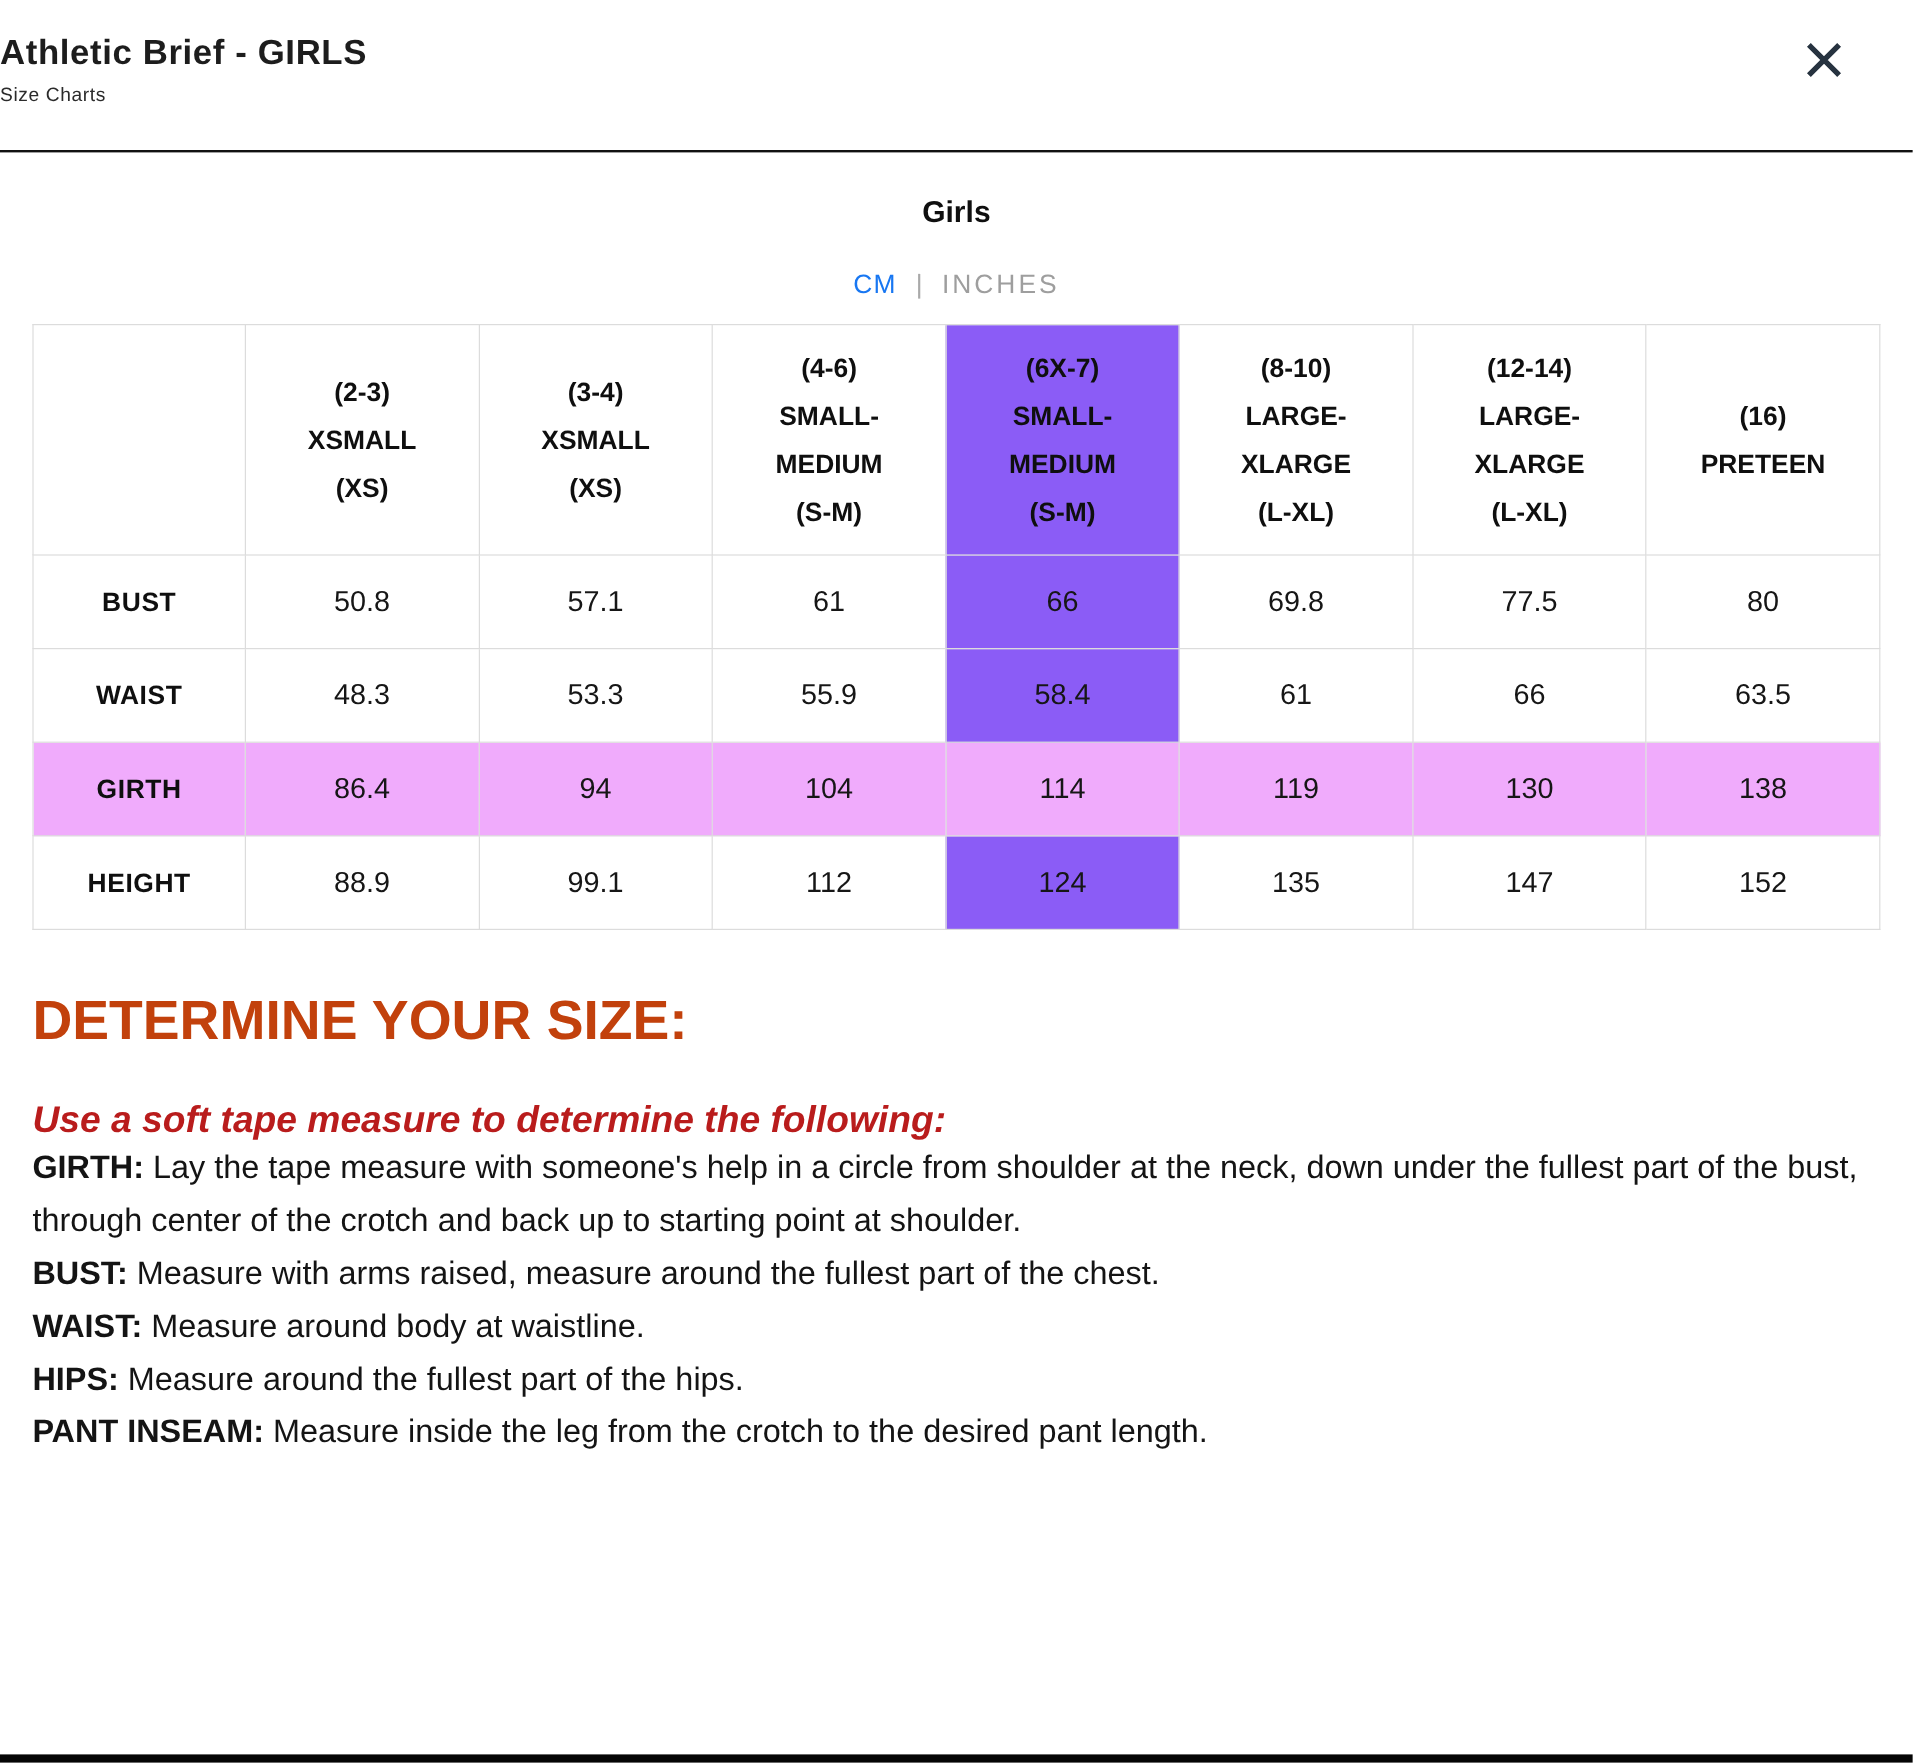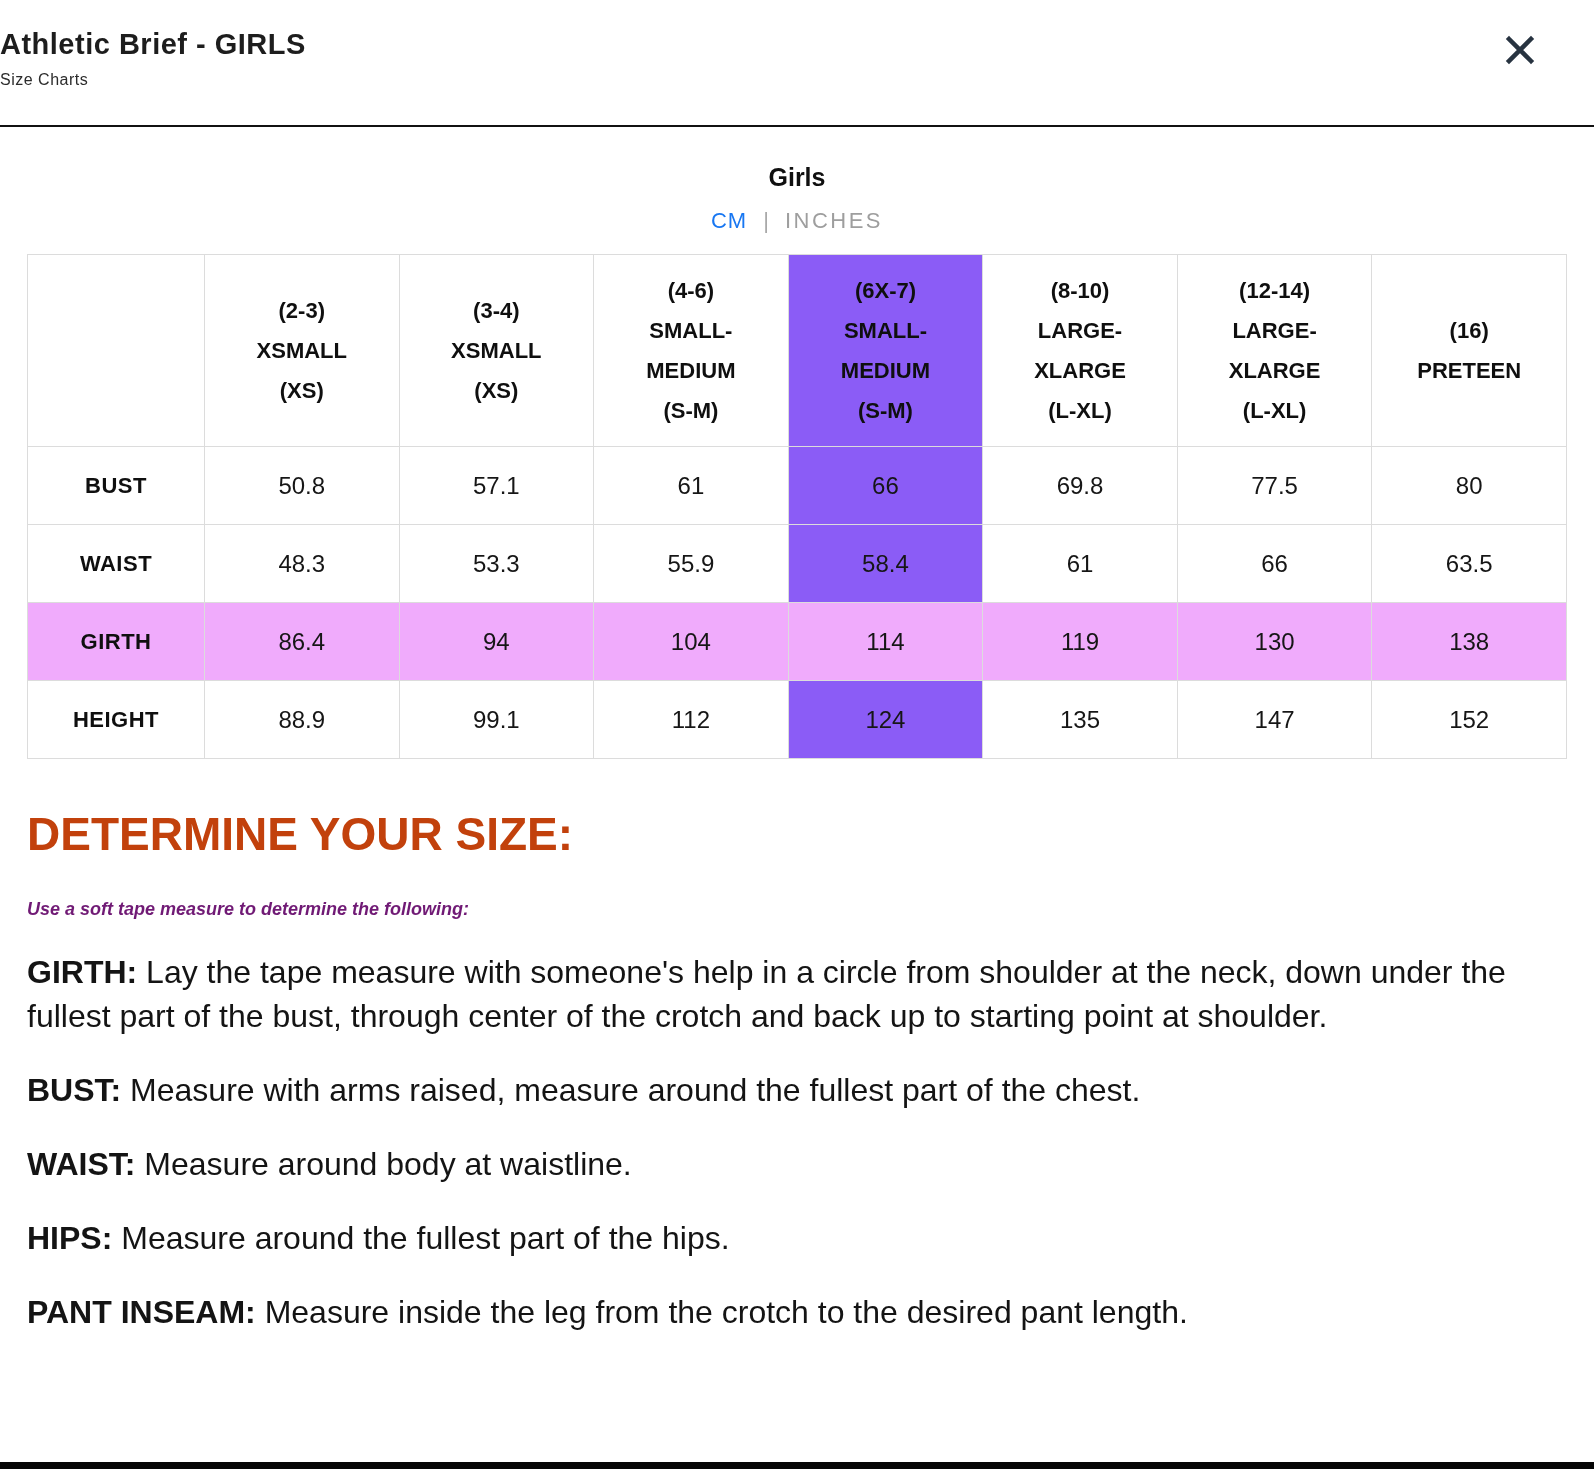--- a/index.html
+++ b/index.html
@@ -12,42 +12,42 @@
                   border-bottom:2px solid #111; }
   .modal-title { font-size:29px; font-weight:bold; letter-spacing:0.5px; color:#1d1d1d; line-height:34px; }
   .modal-subtitle { margin-top:7px; font-size:16px; letter-spacing:0.5px; color:#2b2b2b; line-height:24px; }
   .close-btn { position:absolute; top:28px; right:52px; width:44px; height:44px;
                background:transparent; border:none; cursor:pointer; padding:0; }
   .close-btn svg { display:block; width:44px; height:44px; }
 
   
   .modal-main { padding:0 27px; }
   .girls-heading { margin-top:36px; text-align:center; font-size:25px; font-weight:bold; color:#0f0f0f; }
-  .unit-toggle { margin-top:16px; text-align:center; font-size:22px; }
+  .unit-toggle { margin-top:32px; text-align:center; font-size:22px; }
   .unit-cm { color:#1877f2; text-decoration:none; letter-spacing:1px; cursor:pointer; }
   .unit-divider { color:#a9a9a9; margin:0 16px; font-weight:300; }
   .unit-inches { color:#9e9e9e; text-decoration:none; letter-spacing:2.5px; cursor:pointer; }
 
   
   table.size-table { width:100%; margin-top:20px; border-collapse:collapse; table-layout:fixed; }
   .size-table th, .size-table td { border:1px solid #dcdcdc; text-align:center; vertical-align:middle;
                                    background:#fff; }
   .size-table col.label-col { width:11.5%; }
   .size-table thead th { height:192px; font-size:22px; font-weight:bold; line-height:40px;
                          white-space:pre-line; color:#0f0f0f; }
   .size-table tbody th { height:78px; font-size:22px; font-weight:bold; letter-spacing:0.5px; color:#0f0f0f; }
   .size-table tbody td { height:78px; font-size:24px; color:#161616; }
   .size-table .hl-col { background:#8b5cf6; }
   .size-table tr.hl-row th, .size-table tr.hl-row td { background:#f0abfc; }
 
   
   .determine-heading { margin-top:52px; font-size:46px; line-height:1; font-weight:bold;
                        letter-spacing:0px; color:#c2410c; }
-  .lead-text { margin-top:42px; font-size:18px; font-weight:bold; font-style:italic; color:#701a75; }
-  .instruction { margin-top:30px; font-size:32px; line-height:44px; color:#141414; max-width:1544px; }
+  .lead-text { margin-top:42px; font-size:31px; font-weight:bold; font-style:italic; color:#b91c1c; }
+  .instruction { font-size:27px; line-height:44px; color:#141414; max-width:1544px; }
   .instruction:first-of-type { margin-top:36px; }
   .instruction .term { font-weight:bold; }
 
   .bottom-bar { position:absolute; left:0; bottom:0; width:100%; height:7px; background:#050505; }
 </style>
 </head>
 <body>
 
 <div class="modal">
 

